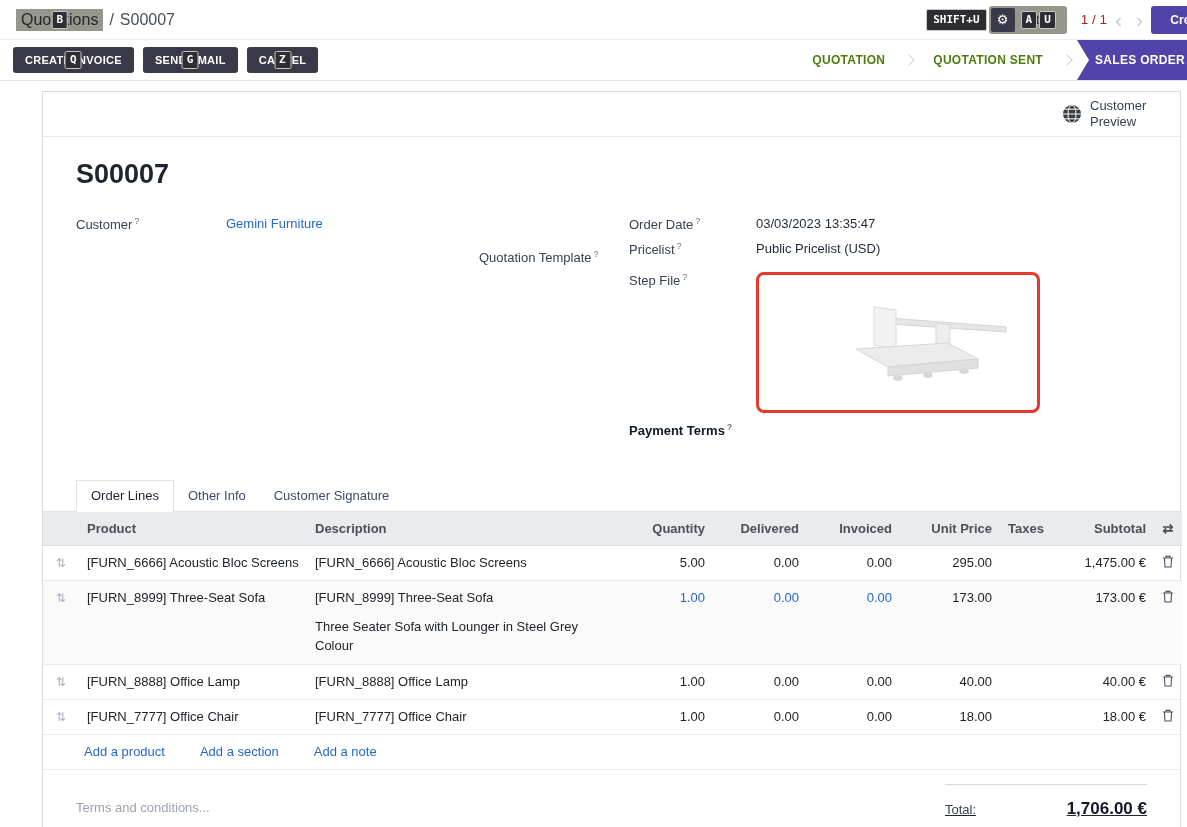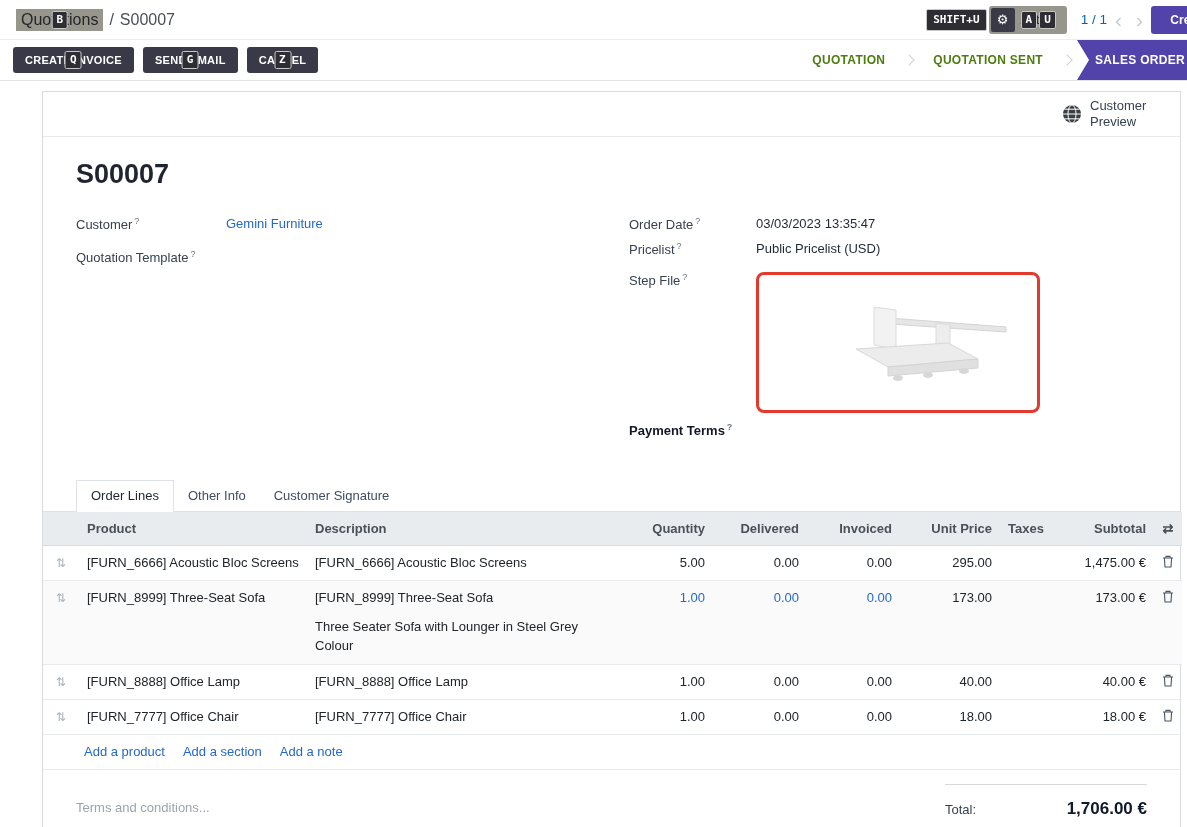--- a/index.html
+++ b/index.html
@@ -23,21 +23,21 @@
         font-family:"DejaVu Sans Mono", monospace; font-size:11px; font-weight:700;
         padding:1px 4px; line-height:14px; display:inline-block; }
   .hint-center{ position:absolute; left:50%; top:50%; transform:translate(-50%,-50%); z-index:5; }
   .kbd-lg{ padding:3px 6px; }
   .action-btn{ position:relative; display:flex; align-items:center; gap:6px; border:none;
                background:var(--highlight); border-radius:3px; padding:2px 10px 2px 2px; height:28px;
                font-family:inherit; font-size:13px; color:#26262a; cursor:pointer; }
   .gear-box{ width:24px; height:24px; background:var(--dark-button); color:#fff; border-radius:2px;
              display:flex; align-items:center; justify-content:center; font-size:13px; }
   .action-hints{ position:absolute; left:32px; top:50%; transform:translateY(-50%); display:flex; gap:2px; z-index:5; }
-  .pager{ color:#0369a1; font-size:13.5px; margin-left:12px; }
+  .pager{ color:#b91c1c; font-size:13.5px; margin-left:12px; }
   .chev-btn{ font-size:21px; color:#c6cacd; line-height:1; padding:0 6px; cursor:pointer; }
   .create-btn{ background:var(--accent); color:#fff; border:none; border-radius:3px;
                font-family:inherit; font-size:12px; font-weight:700; padding:7px 12px;
                margin-right:-40px; width:76px; cursor:pointer; }
   
   .actionbar{ height:41px; display:flex; align-items:center; justify-content:space-between;
               padding-left:13px; border-bottom:1px solid #e2e5e8; background:#fff; }
   .btn-group{ display:flex; align-items:center; gap:9px; }
   .btn-dark{ position:relative; background:var(--dark-button); color:#fff; border:none; border-radius:3px;
              font-family:inherit; font-size:11px; font-weight:700; letter-spacing:.3px;
@@ -62,21 +62,21 @@
   .col-left{ width:553px; }
   .col-right{ flex:1; }
   .frow{ display:flex; margin-bottom:9px; }
   .flabel{ width:150px; color:#374151; flex:0 0 auto; }
   .col-right .flabel{ width:127px; }
   .flabel.bold{ font-weight:700; color:#111827; }
   sup.help{ color:#6c757d; font-size:9px; margin-left:2px; }
   .fvalue{ color:#1f2937; }
   .fvalue.link{ color:var(--link); cursor:pointer; }
   .addr div{ line-height:21px; color:#1f2937; }
-  .mt14{ margin-top:17px; }
+  .mt14{ margin-top:17px;justify-content:flex-end; }
   .step-file-box{ width:284px; height:141px; border:3px solid var(--danger-border); border-radius:8px;
                   background:#fff; display:flex; align-items:center; justify-content:center;
                   padding-left:55px; }
   
   .tabbar{ display:flex; align-items:flex-end; margin-top:28px; padding-left:33px;
            border-bottom:1px solid #dee2e6; }
   .tab{ padding:7px 14px 8px; cursor:pointer; font-size:13px; color:#3f4c66; }
   .tab.active{ background:#fff; border:1px solid #dee2e6; border-bottom:1px solid #fff;
                margin-bottom:-1px; color:#1f2430; }
   
@@ -85,28 +85,28 @@
             border-bottom:1px solid #d8dcE0; }
   thead th.num{ text-align:right; }
   tbody td{ padding:9px 8px; border-bottom:1px solid #e8ebee; vertical-align:top; color:#212529; }
   td.num{ text-align:right; }
   td.edited{ color:var(--link); }
   tr.active-row td{ background:#fafafa; }
   .drag{ color:#a8b0b8; font-size:12px; cursor:grab; }
   .trash{ cursor:pointer; display:inline-block; }
   .cols-icon{ color:#495057; font-size:13px; cursor:pointer; }
   .desc2{ margin-top:12px; line-height:19px; }
-  .add-links{ padding:9px 8px 10px 41px; border-bottom:1px solid #e8ebee; display:flex; gap:18px; }
+  .add-links{ padding:9px 8px 10px 41px; border-bottom:1px solid #e8ebee; display:flex; gap:35px; }
   .add-links span{ color:var(--link); cursor:pointer; }
   
   .sheet-footer{ display:flex; justify-content:space-between; align-items:flex-start;
                  padding:14px 33px 0 33px; }
   .terms{ color:#9ca3af; margin-top:16px; cursor:text; }
   .total-box{ width:202px; border-top:1px solid #d8d8d8; padding-top:14px; display:flex;
-              justify-content:space-between; align-items:baseline; }
+              justify-content:space-between; align-items:baseline;text-decoration:underline; }
   .total-label{ color:#374151; }
   .total-value{ font-size:17px; font-weight:700; color:#111827; }
 </style>
 </head>
 <body>
 
 <div class="topbar">
   <div class="breadcrumb">
     <span class="bc-parent">
       <span>Quotations</span>

